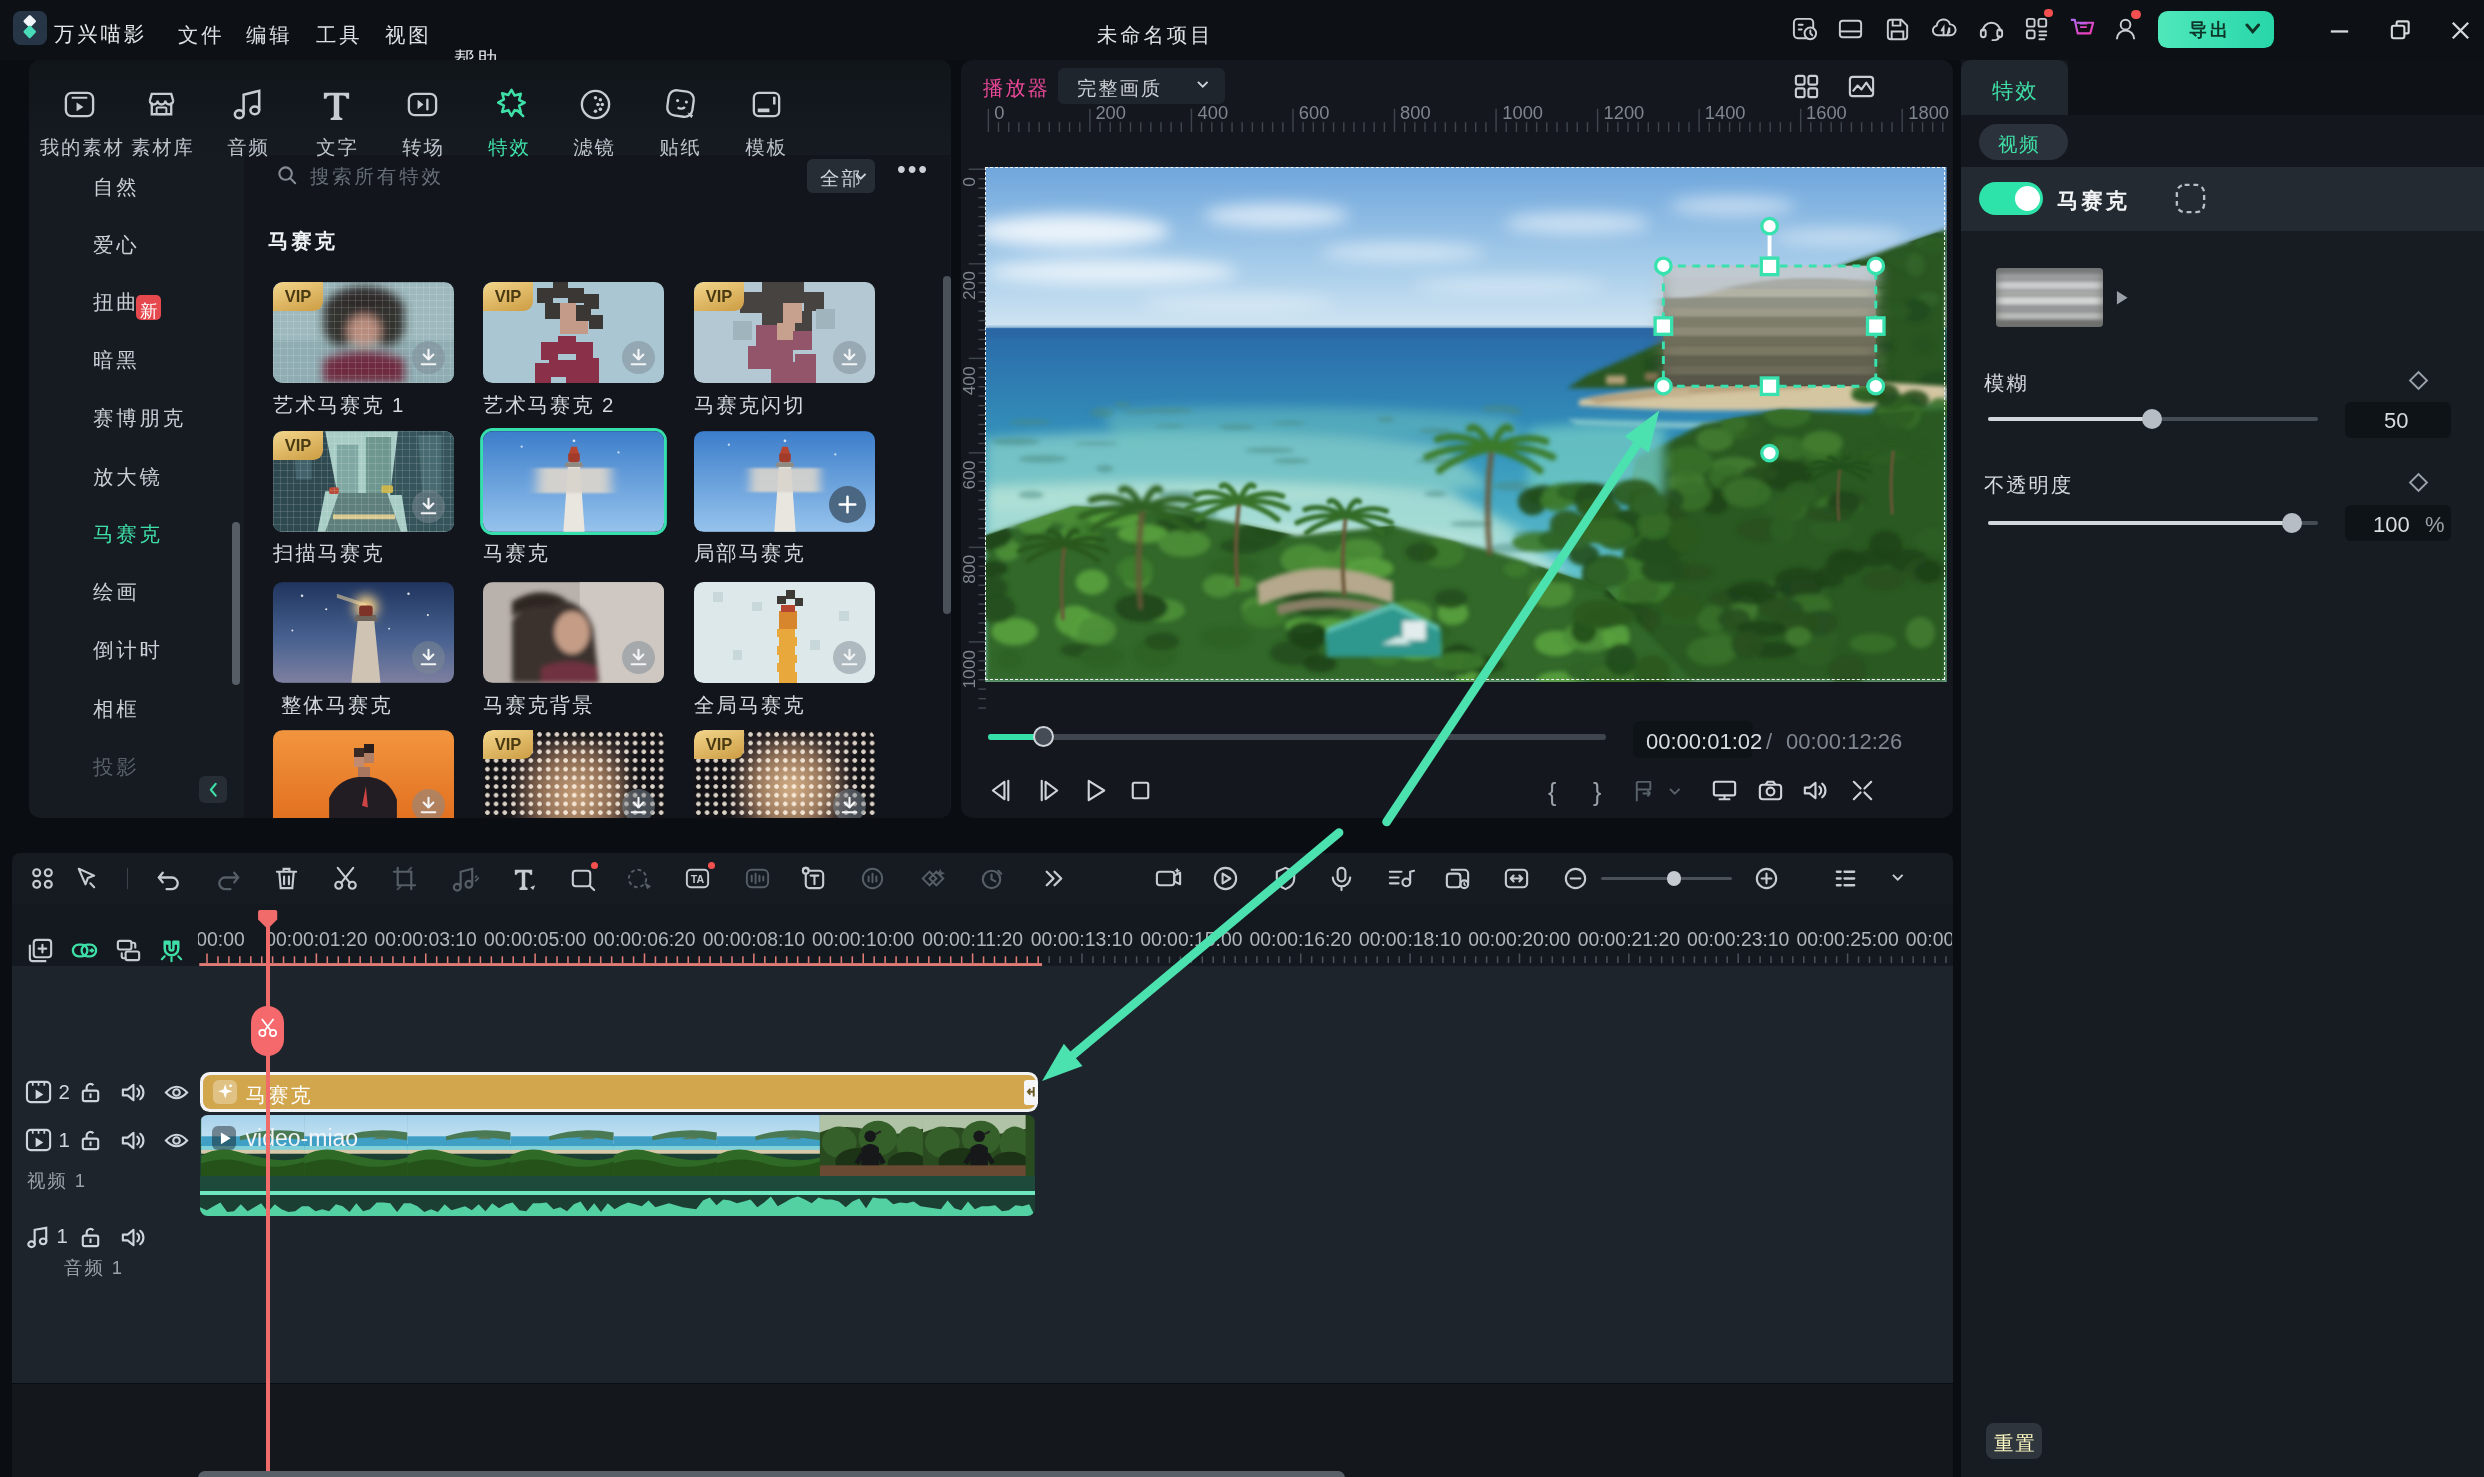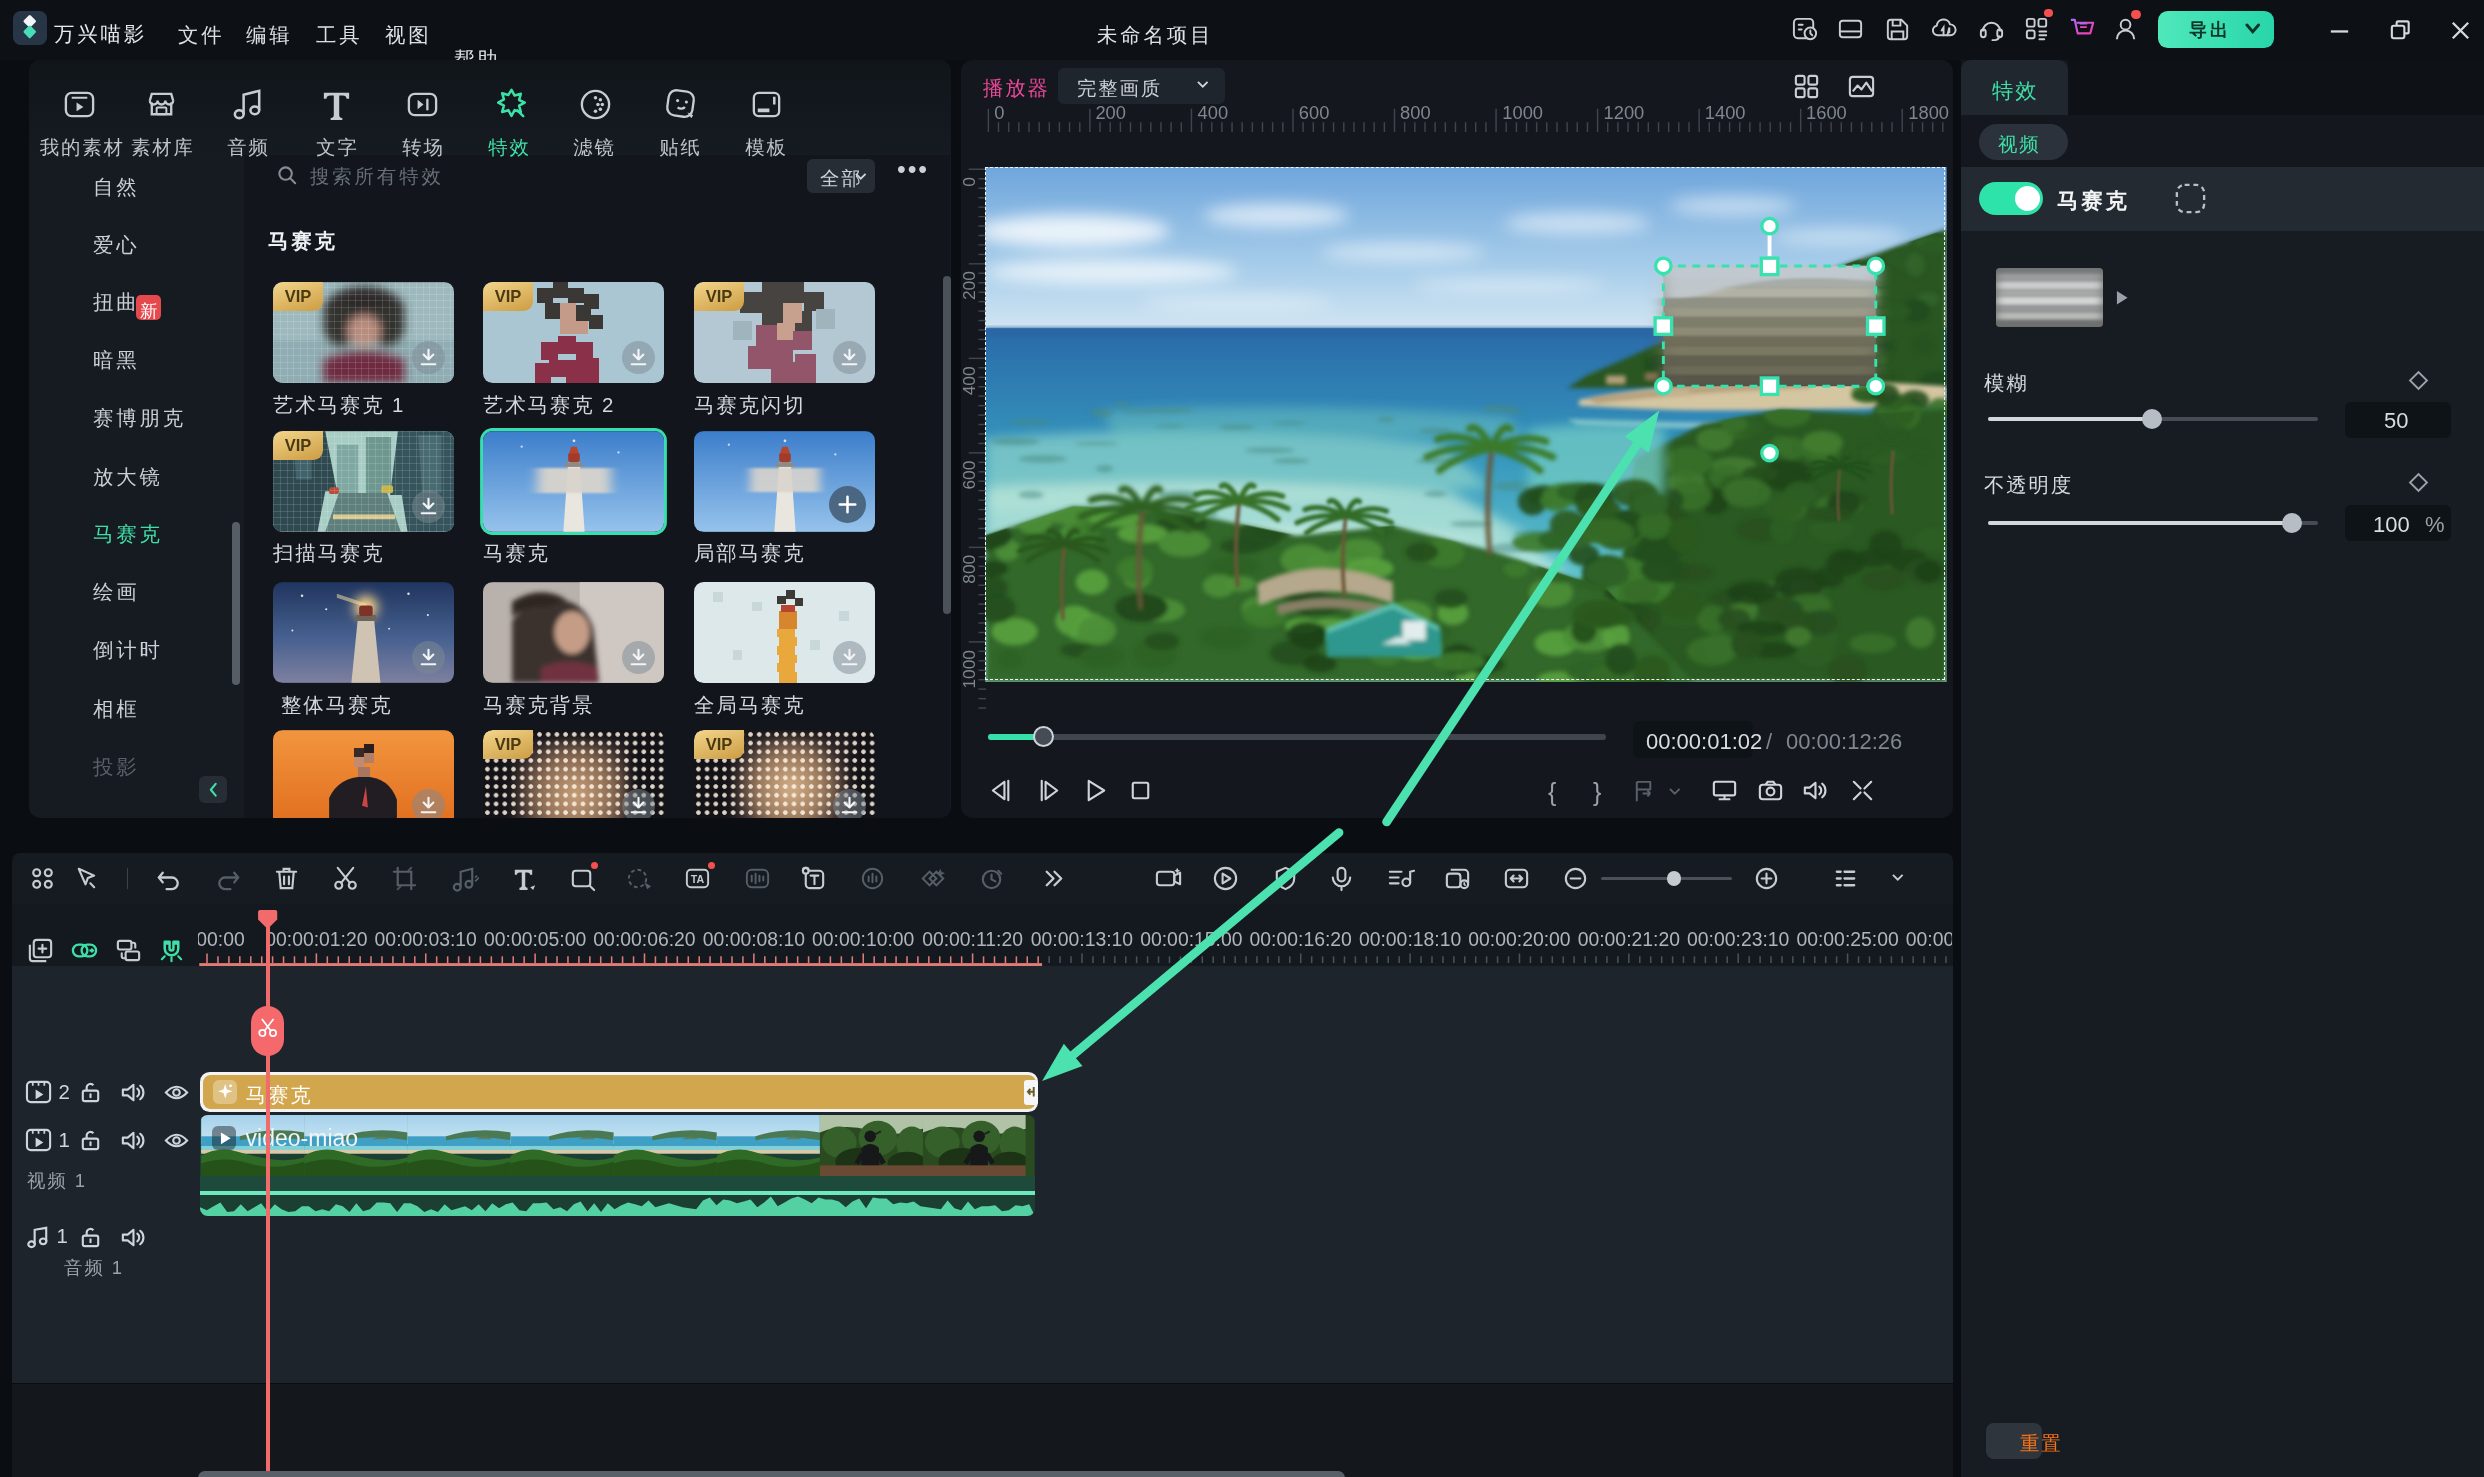--- a/index.html
+++ b/index.html
@@ -1375,21 +1375,21 @@
       <svg class="abs" style="left:444px;top:409px" width="27" height="27" viewBox="0 0 28 28" fill="none" stroke="#9ba2a9" stroke-width="2">
         <rect x="7.8" y="7.8" width="12.4" height="12.4" transform="rotate(45 14 14)"></rect>
       </svg>
       <div class="abs" style="left:27px;top:461px;width:330px;height:3.9px;border-radius:1.9px;background:#454c54;"></div>
       <div class="abs" style="left:27px;top:461px;width:304px;height:3.9px;border-radius:1.9px;background:#d2d7db;"></div>
       <div class="abs" style="left:321px;top:453px;width:20.4px;height:20.4px;border-radius:50%;background:#b7bdc4;"></div>
       <div class="abs" style="left:384px;top:445px;width:106px;height:36px;border-radius:5.8px;background:#0e1317;"></div>
       <div class="txt" style="left:412px;top:452px;font-size:22px;color:#d9dde1;">100</div>
       <div class="txt" style="left:464px;top:452px;font-size:22px;color:#9aa1a8;">%</div>
       <div class="abs" style="left:25px;top:1363px;width:56px;height:36px;border-radius:7.8px;background:#2e353d;"></div>
-      <div class="txt" style="left:33px;top:1370px;font-size:19.4px;letter-spacing:1.9px;color:#f97316;margin-left:26px;">重置</div>
+      <div class="txt" style="left:33px;top:1370px;font-size:19.4px;letter-spacing:1.9px;color:#fef9c3;">重置</div>
 </div>
 <div class="abs" style="left:2068px;top:60px;width:416px;height:55px;background:#0e1217;"></div>
 <div class="abs" style="left:1961px;top:60px;width:107px;height:55px;border-radius:9.7px 9.7px 0 0;background:#21272f;"></div>
 <div class="txt" style="left:1992px;top:76px;font-size:21.3px;letter-spacing:1.9px;color:#3fe0a7;">特效</div>
 
 <div class="abs" style="left:11.6px;top:853px;width:1941px;height:51px;background:#161b22;border-radius:7.8px 7.8px 0 0;overflow:hidden;" id="toolbar">
       <svg class="abs" style="left:16.5px;top:10.7px" width="29" height="29" viewBox="0 0 30 30" fill="none">
         <g stroke="#c6cbd1" stroke-width="2.2">
           <circle cx="9" cy="9" r="3.6"></circle>
           <circle cx="21" cy="9" r="3.6"></circle>

